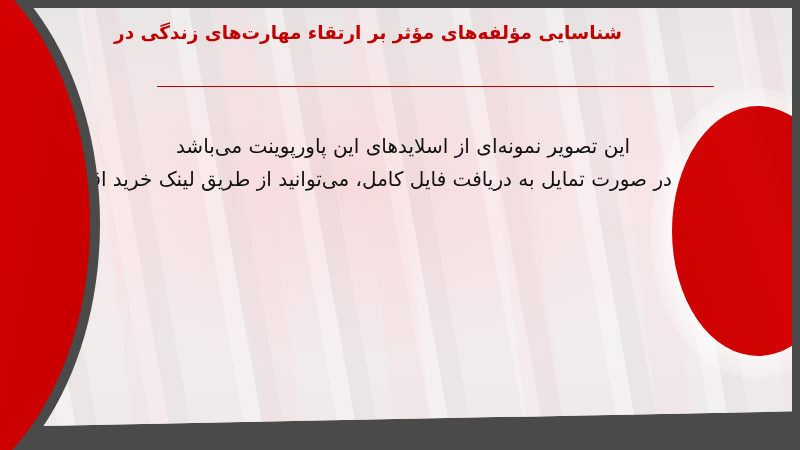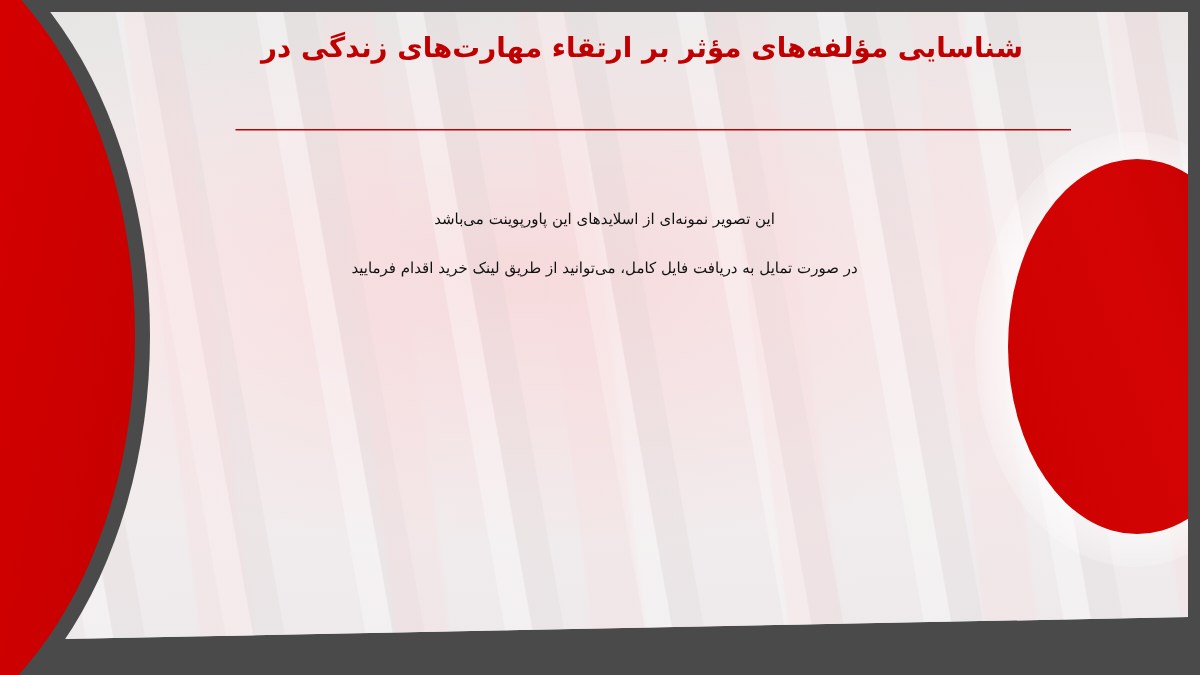--- a/index.html
+++ b/index.html
@@ -123,21 +123,21 @@
     border-radius: 50%;
     background: radial-gradient(ellipse at center, rgba(255,255,255,0.65) 55%, rgba(255,255,255,0) 78%);
   }
 
   
   .title-block {
     position: absolute;
     left: 0;
     right: 0;
     top: 10px;
-    text-align: right;
+    text-align: left;
     padding: 0 110px 0 90px;
   }
   .title-line {
     color: #c00000;
     font-size: 18.5px;
     font-weight: bold;
     line-height: 30px;
     letter-spacing: 0;
     white-space: nowrap;
     direction: rtl;
@@ -156,21 +156,21 @@
     position: absolute;
     left: 0;
     right: 0;
     top: 122px;
     text-align: center;
     padding: 0 120px 0 110px;
     direction: rtl;
   }
   .body-line {
     color: #111111;
-    font-size: 10px;
+    font-size: 20px;
     line-height: 33px;
     white-space: nowrap;
     direction: rtl;
   }
 
   
 </style>
 </head>
 <body>
 

